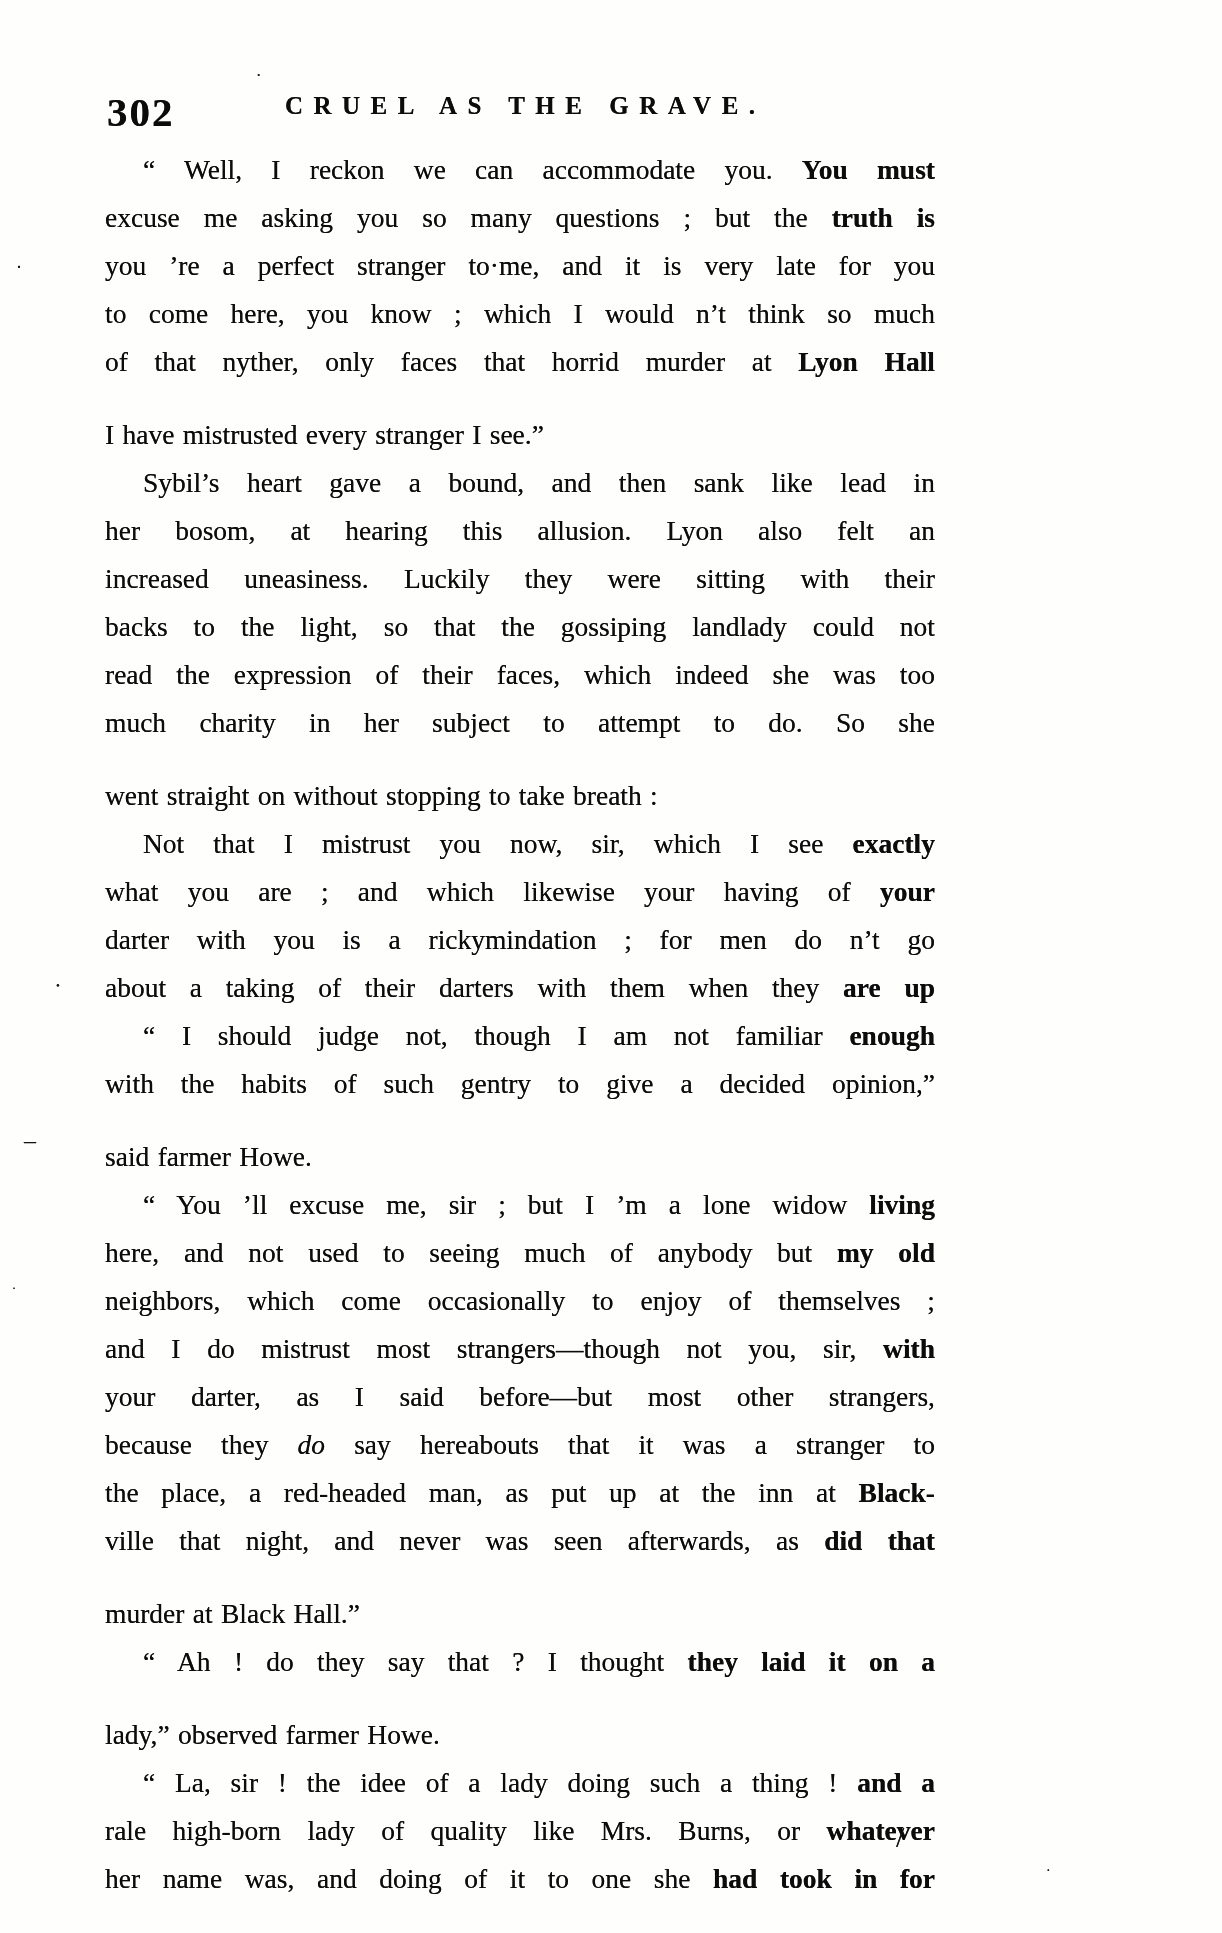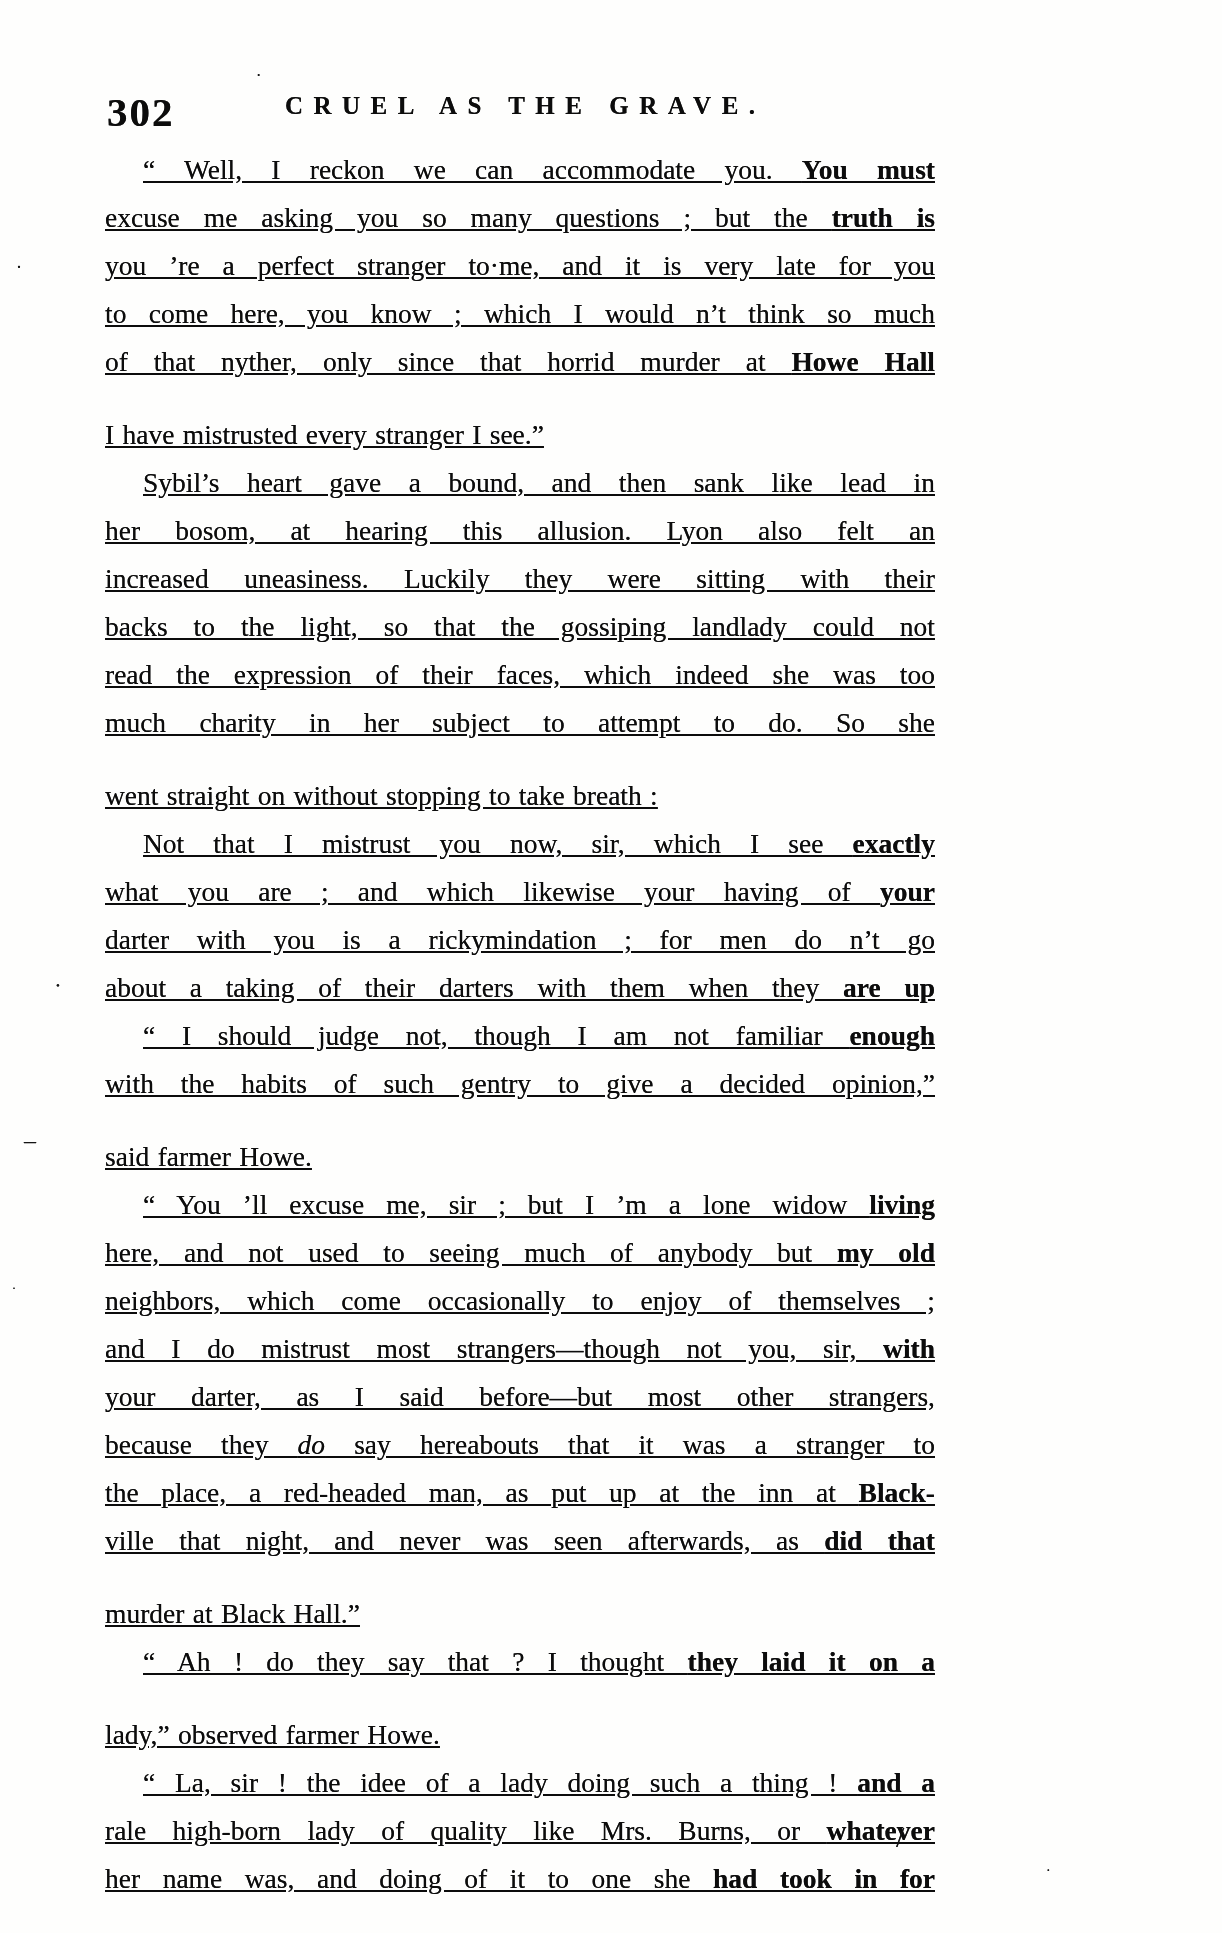--- a/index.html
+++ b/index.html
@@ -19,21 +19,21 @@
     position:absolute;left:0;right:0;top:6px;text-align:center;
     font-size:25px;font-weight:bold;letter-spacing:0.42em;text-indent:0.42em;
   }
   .column{
     position:absolute;top:146px;left:105px;width:830px;
     font-size:27.5px;
   }
   .para{margin:0;}
   .line{
     height:48px;line-height:48px;overflow:hidden;
-    text-align:justify;word-spacing:1.5px;white-space:normal;text-decoration:underline;
+    text-align:justify;word-spacing:1.5px;white-space:normal;
   }
   
   .line::after{content:"";display:inline-block;width:100%;height:0;vertical-align:top;}
   .line.first{text-indent:38px;}
   .line.last{text-align:left;margin-top:25px;}
   .line.last::after{content:none;}
   .it{font-style:italic;}
   .bd{font-weight:bold;}
   .artifact{position:absolute;color:#141414;line-height:1;}
 </style>
@@ -46,21 +46,21 @@
     <span class="pagenum">302</span>
     <span class="runtitle">CRUEL AS THE GRAVE.</span>
   </div>
 
   <div class="column">
       <div class="para">
         <div class="line first"><span>“ Well, I reckon we can accommodate you.  </span><span class="bd">You must</span></div>
         <div class="line"><span>excuse me asking you so many questions ; but the </span><span class="bd">truth is</span></div>
         <div class="line"><span>you ’re a perfect stranger to·me, and it is very late for you</span></div>
         <div class="line"><span>to come here, you know ; which I would n’t think so much</span></div>
-        <div class="line"><span>of that nyther, only since that horrid murder at </span><span class="bd">Howe Hall</span></div>
+        <div class="line"><span>of that nyther, only faces that horrid murder at </span><span class="bd">Lyon Hall</span></div>
         <div class="line last"><span>I have mistrusted every stranger I see.”</span></div>
       </div>
       <div class="para">
         <div class="line first"><span>Sybil’s heart gave a bound, and then sank like lead in</span></div>
         <div class="line"><span>her bosom, at hearing this allusion.  Lyon also felt an</span></div>
         <div class="line"><span>increased uneasiness.  Luckily they were sitting with their</span></div>
         <div class="line"><span>backs to the light, so that the gossiping landlady could not</span></div>
         <div class="line"><span>read the expression of their faces, which indeed she was too</span></div>
         <div class="line"><span>much charity in her subject to attempt to do.  So she</span></div>
         <div class="line last"><span>went straight on without stopping to take breath :</span></div>

